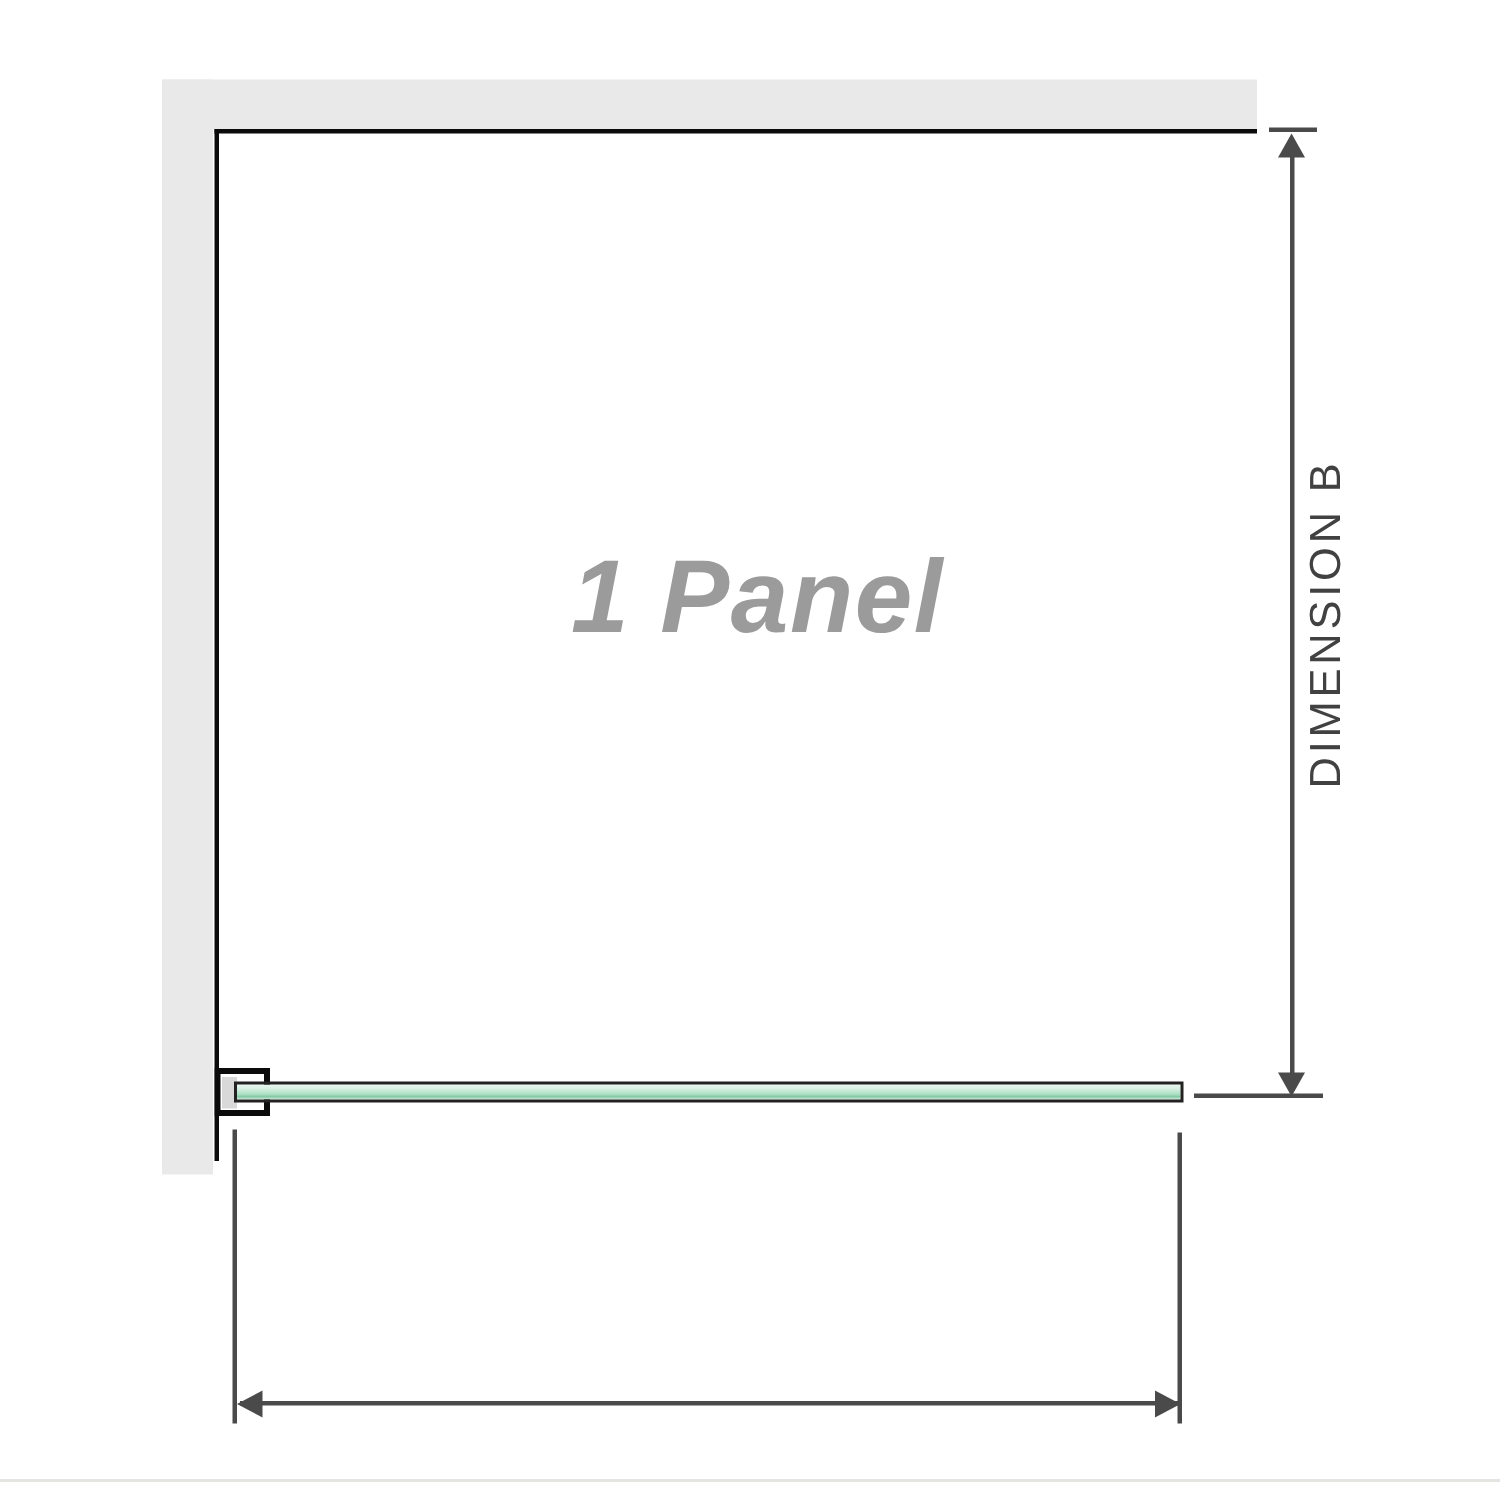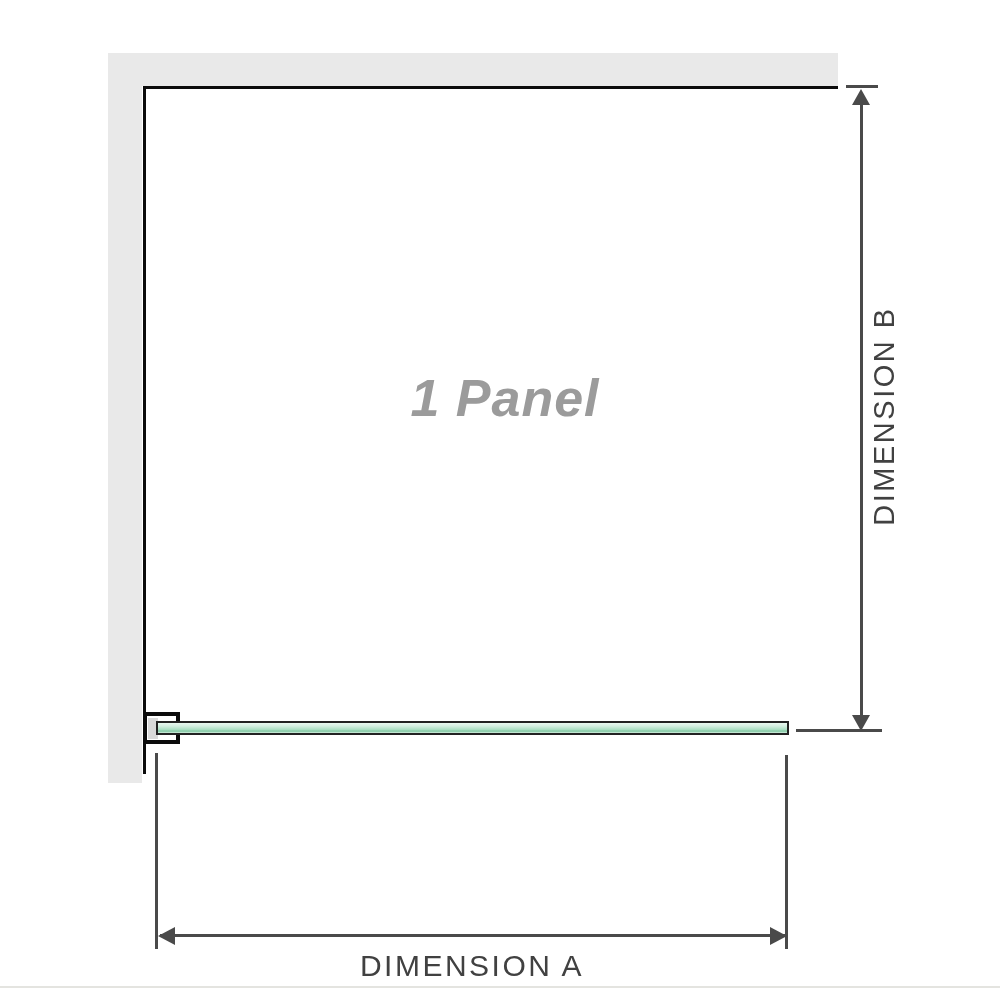--- a/index.html
+++ b/index.html
@@ -16,21 +16,21 @@
   .wall-top{left:108px;top:53px;width:730px;height:33px;}
   .wall-left{left:108px;top:53px;width:34px;height:730px;}
   
   .pborder{background:var(--panel-border,#0b0b0b);}
   .pborder-top{left:143px;top:86px;width:695px;height:2.5px;}
   .pborder-left{left:143px;top:86px;width:2.5px;height:688px;}
   
   .panel-label{
     left:330px;top:368px;width:350px;height:60px;
     text-align:center;line-height:60px;
-    font-size:52px;font-style:italic;font-weight:600;
+    font-size:69px;font-style:italic;font-weight:600;
     letter-spacing:1px;color:var(--panel-text,#9b9b9b);
   }
   
   .bracket{
     left:143px;top:712px;width:37px;height:32px;
     border:4px solid var(--panel-border,#0b0b0b);
     background:#ffffff;box-sizing:border-box;z-index:3;
   }
   .bracket-insert{
     left:148px;top:718px;width:10px;height:21px;
@@ -105,17 +105,16 @@
   <div class="abs dim dimB-line"></div>
   <div class="abs tri dimB-arrow-up"></div>
   <div class="abs tri dimB-arrow-down"></div>
   <div class="abs dim-label dimB-label">DIMENSION B</div>
 
   <div class="abs dim dimA-ext-left"></div>
   <div class="abs dim dimA-ext-right"></div>
   <div class="abs dim dimA-line"></div>
   <div class="abs tri dimA-arrow-left"></div>
   <div class="abs tri dimA-arrow-right"></div>
-  <div class="abs dim-label dimA-label">DIMENSION A</div>
 
   <div class="abs bottom-divider"></div>
 
 </div>
 
 </body></html>

